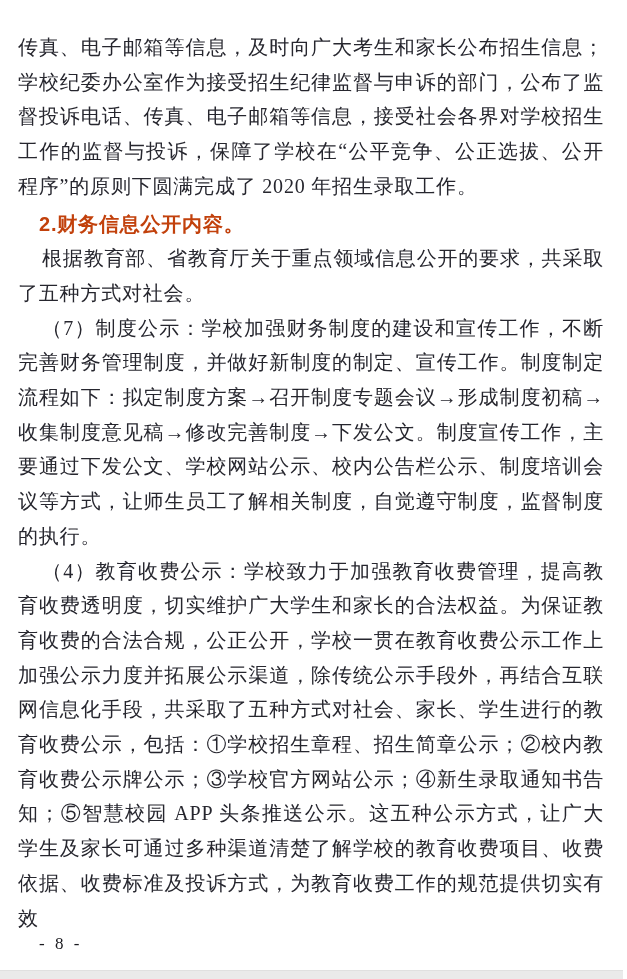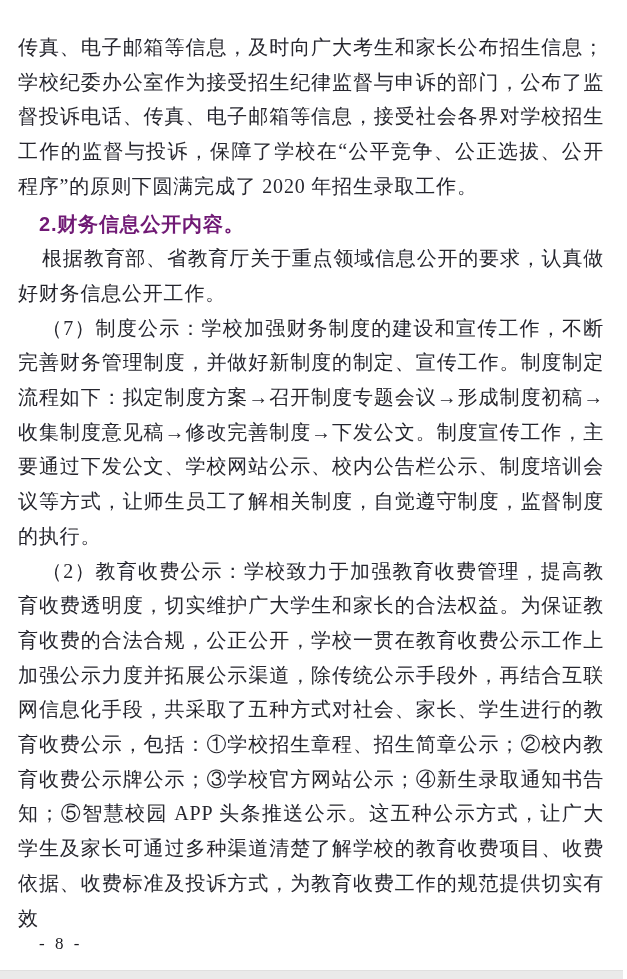--- a/index.html
+++ b/index.html
@@ -29,21 +29,21 @@
   .content p {
     margin: 0;
     text-indent: 24px;
   }
   .content p.continuation {
     text-indent: 0;
   }
   .section-heading {
     font-family: "Liberation Sans", "DejaVu Sans", sans-serif;
     font-weight: bold;
-    color: #701a75;
+    color: #c2410c;
     font-size: 20px;
     line-height: 34.7px;
     text-indent: 21px;
     margin: 3px 0 0 0;
   }
   .page-number {
     position: absolute;
     left: 39px;
     top: 934px;
     font-size: 17px;
@@ -66,25 +66,25 @@
 <body>
 
 <div class="page">
 
   <div class="content">
 
     <p class="continuation">传真、电子邮箱等信息，及时向广大考生和家长公布招生信息；学校纪委办公室作为接受招生纪律监督与申诉的部门，公布了监督投诉电话、传真、电子邮箱等信息，接受社会各界对学校招生工作的监督与投诉，保障了学校在“公平竞争、公正选拔、公开程序”的原则下圆满完成了 2020 年招生录取工作。</p>
 
     <h3 class="section-heading">2.财务信息公开内容。</h3>
 
-    <p>根据教育部、省教育厅关于重点领域信息公开的要求，认真做好财务信息公开工作。</p>
+    <p>根据教育部、省教育厅关于重点领域信息公开的要求，共采取了五种方式对社会。</p>
 
     <p>（7）制度公示：学校加强财务制度的建设和宣传工作，不断完善财务管理制度，并做好新制度的制定、宣传工作。制度制定流程如下：拟定制度方案→召开制度专题会议→形成制度初稿→收集制度意见稿→修改完善制度→下发公文。制度宣传工作，主要通过下发公文、学校网站公示、校内公告栏公示、制度培训会议等方式，让师生员工了解相关制度，自觉遵守制度，监督制度的执行。</p>
 
-    <p>（2）教育收费公示：学校致力于加强教育收费管理，提高教育收费透明度，切实维护广大学生和家长的合法权益。为保证教育收费的合法合规，公正公开，学校一贯在教育收费公示工作上加强公示力度并拓展公示渠道，除传统公示手段外，再结合互联网信息化手段，共采取了五种方式对社会、家长、学生进行的教育收费公示，包括：①学校招生章程、招生简章公示；②校内教育收费公示牌公示；③学校官方网站公示；④新生录取通知书告知；⑤智慧校园 APP 头条推送公示。这五种公示方式，让广大学生及家长可通过多种渠道清楚了解学校的教育收费项目、收费依据、收费标准及投诉方式，为教育收费工作的规范提供切实有效</p>
+    <p>（4）教育收费公示：学校致力于加强教育收费管理，提高教育收费透明度，切实维护广大学生和家长的合法权益。为保证教育收费的合法合规，公正公开，学校一贯在教育收费公示工作上加强公示力度并拓展公示渠道，除传统公示手段外，再结合互联网信息化手段，共采取了五种方式对社会、家长、学生进行的教育收费公示，包括：①学校招生章程、招生简章公示；②校内教育收费公示牌公示；③学校官方网站公示；④新生录取通知书告知；⑤智慧校园 APP 头条推送公示。这五种公示方式，让广大学生及家长可通过多种渠道清楚了解学校的教育收费项目、收费依据、收费标准及投诉方式，为教育收费工作的规范提供切实有效</p>
 
   </div>
 
   <div class="page-number">- 8 -</div>
 
   <div class="page-edge"></div>
 
 </div>
 
 </body></html>

